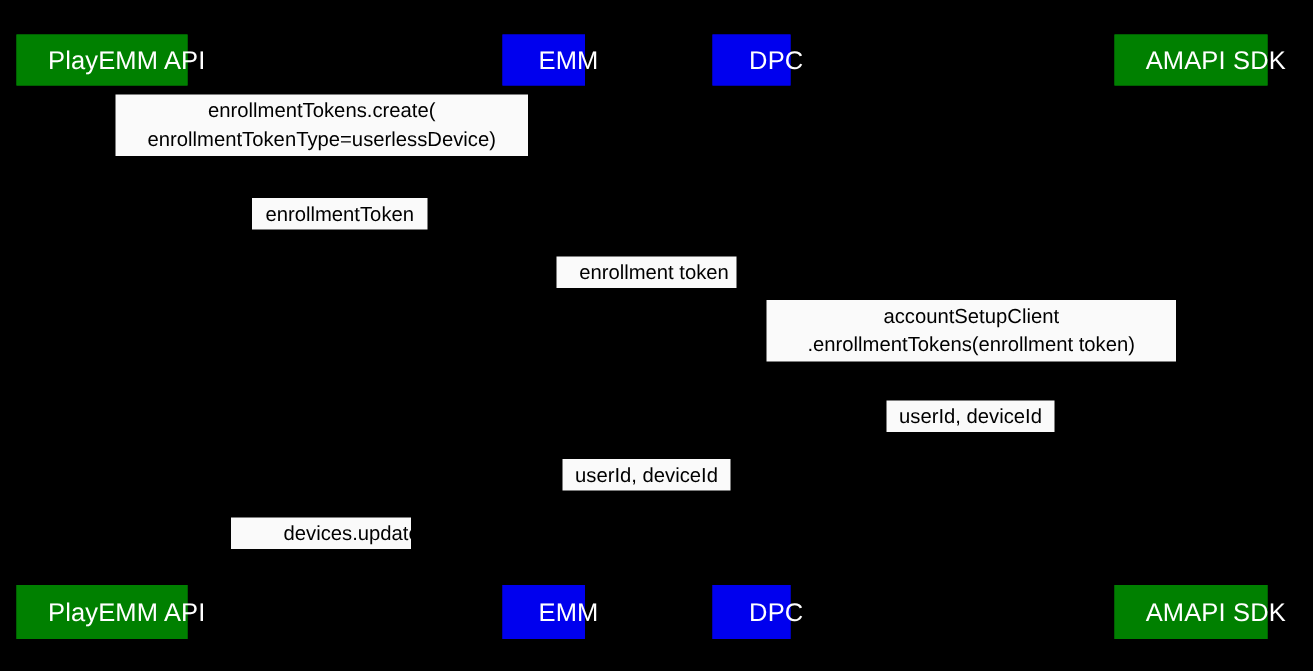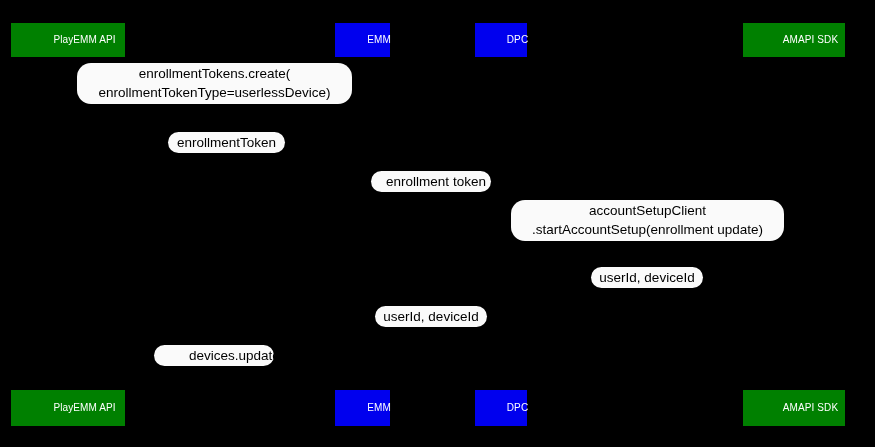--- a/index.html
+++ b/index.html
@@ -18,21 +18,21 @@
   }
 
   
   .participant {
     position: absolute;
     box-sizing: border-box;
     display: flex;
     align-items: center;
     justify-content: center;
     color: #ffffff;
-    font-size: 10px;
+    font-size: 17px;
     line-height: 1;
     letter-spacing: 0.1px;
     white-space: nowrap;
     border: 1px solid transparent;
     padding-left: 33px;
   }
   .participant.green { background: #008000; border-color: #008000; }
   .participant.blue  { background: #0000ee; border-color: #0000ee; justify-content: center; }
 
   
@@ -62,21 +62,20 @@
   .msg-label {
     position: absolute;
     box-sizing: border-box;
     background: #fafafa;
     color: #000000;
     font-size: 13.5px;
     line-height: 19px;
     text-align: center;
     padding: 1px 2px 1px 2px;
     white-space: pre;
-    border-radius: 14px;
   }
 </style>
 </head>
 <body>
 
 <div id="diagram">
 
   <div id="lifelines">
       <div class="lifeline" style="left: 68px; top: 57px; height: 333px;"></div>
       <div class="lifeline" style="left: 363px; top: 57px; height: 333px;"></div>
@@ -115,21 +114,21 @@
       <div class="msg-line" style="left: 68px; top: 372px; width: 294.5px;"></div>
       <div class="msg-head left" style="top: 368.5px; left: 68px;"></div>
     </div>
 
   <div id="labels">
       <div class="msg-label" style="left: 77px; top: 63px; width: 275px; height: 41px;">enrollmentTokens.create(
 enrollmentTokenType=userlessDevice)</div>
       <div class="msg-label" style="left: 168px; top: 132px; width: 117px; height: 21px;">enrollmentToken</div>
       <div class="msg-label" style="left: 371px; top: 171px; width: 120px; height: 21px; padding-left: 12px;">enrollment token</div>
       <div class="msg-label" style="left: 511px; top: 200px; width: 273px; height: 41px;">accountSetupClient
-.startAccountSetup(enrollment update)</div>
+.enrollmentTokens(enrollment token)</div>
       <div class="msg-label" style="left: 591px; top: 267px; width: 112px; height: 21px;">userId, deviceId</div>
       <div class="msg-label" style="left: 375px; top: 306px; width: 112px; height: 21px;">userId, deviceId</div>
       <div class="msg-label" style="left: 154px; top: 345px; width: 120px; height: 21px; padding-left: 35px;">devices.update()</div>
     </div>
 
   <div id="participants-bottom">
       <div class="participant green" style="left: 11px; top: 390px; width: 114px; height: 36px;">
         <span>PlayEMM API</span>
       </div>
       <div class="participant blue" style="left: 335px; top: 390px; width: 55px; height: 36px;">

